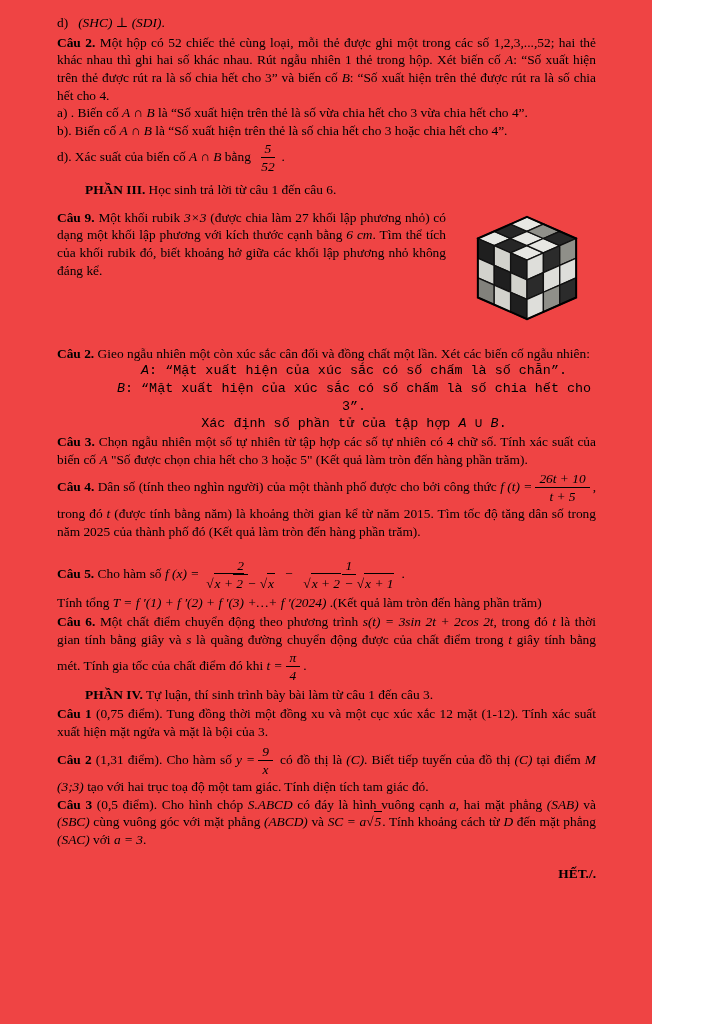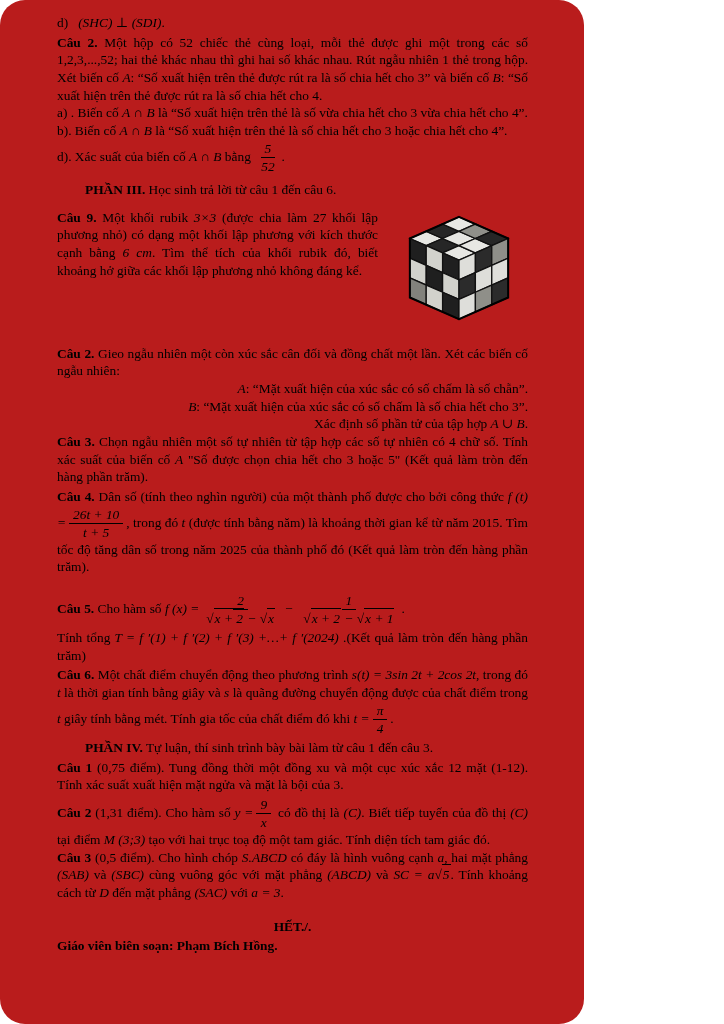--- a/index.html
+++ b/index.html
@@ -1,35 +1,34 @@
 <!DOCTYPE html>
 <html><head>
 <meta charset="utf-8">
 <style>
   * { margin:0; padding:0; box-sizing:border-box; }
   html,body { background:#ffffff; }
   .page {
     position:relative;
-    width:584px; height:1024px;
-    background:#b91c1c;
+    width:652px; height:1024px;
+    background:#ef4444;
     color:#000;
     font-family:"Liberation Serif","DejaVu Serif",serif;
     font-size:13.4px;
     line-height:1.32;
     padding:14px 56px 0 57px;
     overflow:hidden;
-    border-radius:25px;
   }
   p { text-align:justify; }
   .bd { font-weight:bold; }
   .mt { font-style:italic; }
   .mml { margin-left:10px; }
   .indent1 { text-indent:28px; }
-  .indent2 { padding-left:55px; text-align:right; }
-  .center { text-align:center; }
+  .indent2 { padding-left:55px; text-align:center;font-family:Liberation Mono, monospace; }
+  .center { text-align:right; }
   .mt6 { margin-top:6px; }
   .mt8 { margin-top:16px; }
   .mt10 { margin-top:10px; }
   .mt14 { margin-top:14px; }
   .mt16 { margin-top:16px; }
   .mt2 { margin-top:2px; }
   .frac {
     display:inline-flex; flex-direction:column; align-items:center;
     vertical-align:middle; margin:1px 3px; line-height:1.12;
     text-align:center; font-style:italic;
@@ -136,15 +135,14 @@
 
   <p class="mt2"><span class="bd">Câu 2</span><span> (1,31 điểm). Cho hàm số </span><span class="mt">y =</span><span class="frac">
         <span class="fnum">9</span>
         <span class="fden">x</span>
       </span><span> có đồ thị là </span><span class="mt">(C)</span><span>. Biết tiếp tuyến của đồ thị </span><span class="mt">(C)</span><span> tại điểm </span><span class="mt">M (3;3)</span><span> tạo với hai trục toạ độ một tam giác. Tính diện tích tam giác đó.</span></p>
 
   <p><span class="bd">Câu 3</span><span> (0,5 điểm). Cho hình chóp </span><span class="mt">S.ABCD</span><span> có đáy là hình vuông cạnh </span><span class="mt">a</span><span>, hai mặt phẳng </span><span class="mt">(SAB)</span><span> và </span><span class="mt">(SBC)</span><span> cùng vuông góc với mặt phẳng </span><span class="mt">(ABCD)</span><span> và </span><span class="mt">SC = a</span><span class="sqrt"><span class="rad">5</span></span><span>. Tính khoảng cách từ </span><span class="mt">D</span><span> đến mặt phẳng </span><span class="mt">(SAC)</span><span> với </span><span class="mt">a = 3</span><span>.</span></p>
 
   <p class="center bd mt16">HẾT./.</p>
 
-  <p class="bd mt2">Giáo viên biên soạn: Phạm Bích Hồng.</p>
 
 </div>
 
 </body></html>

